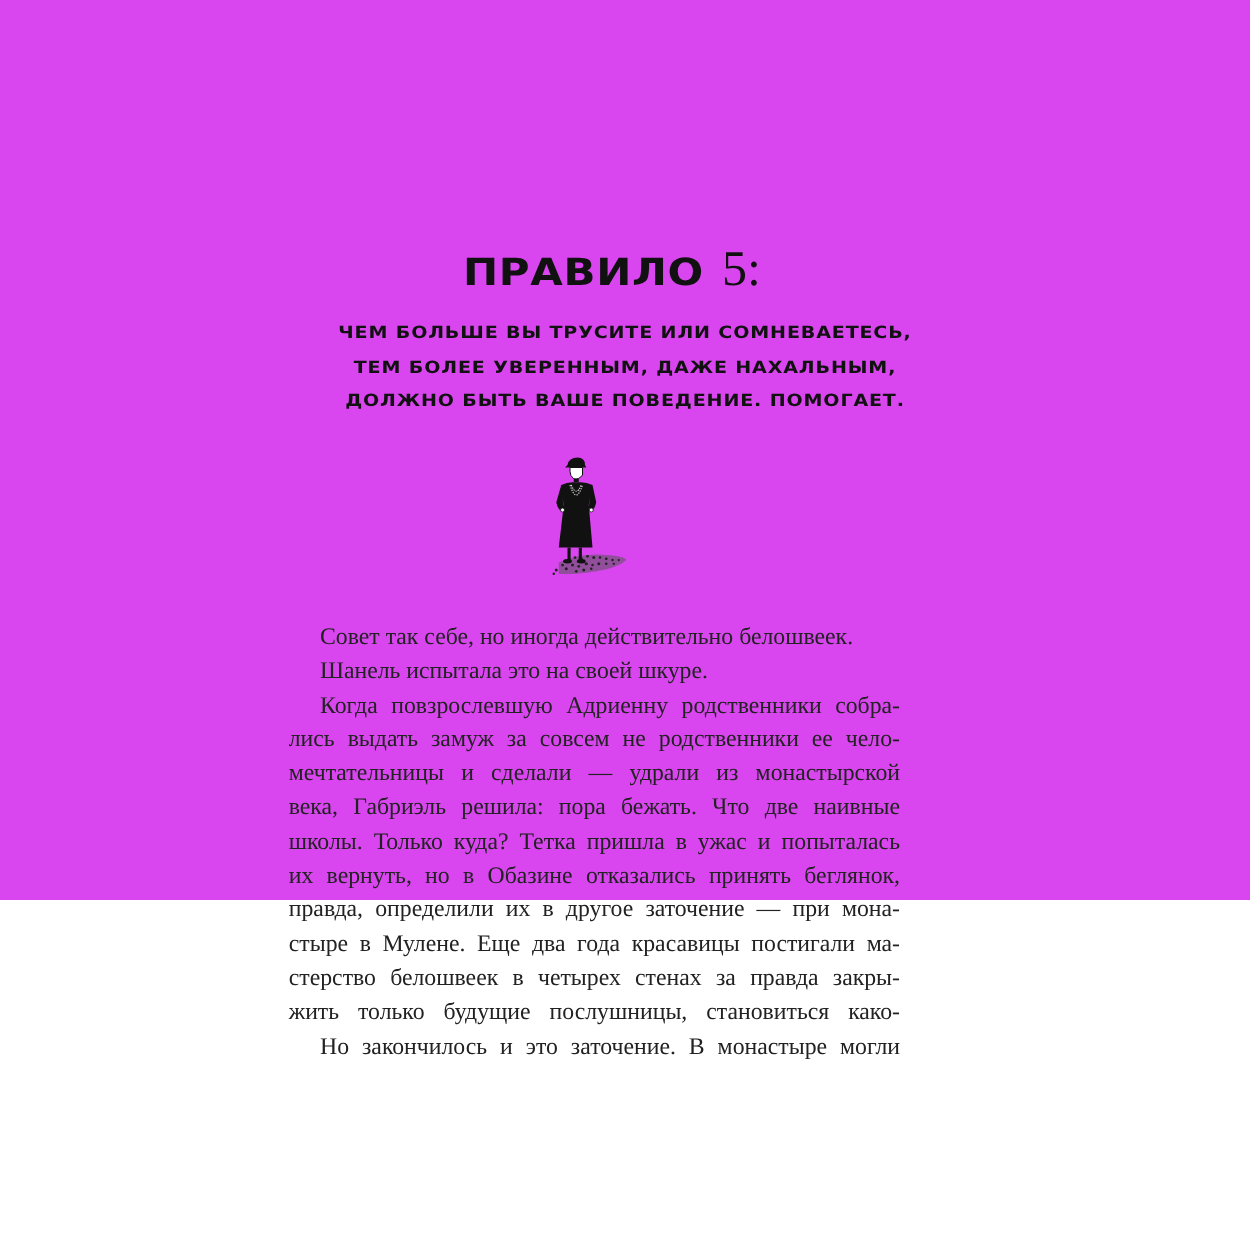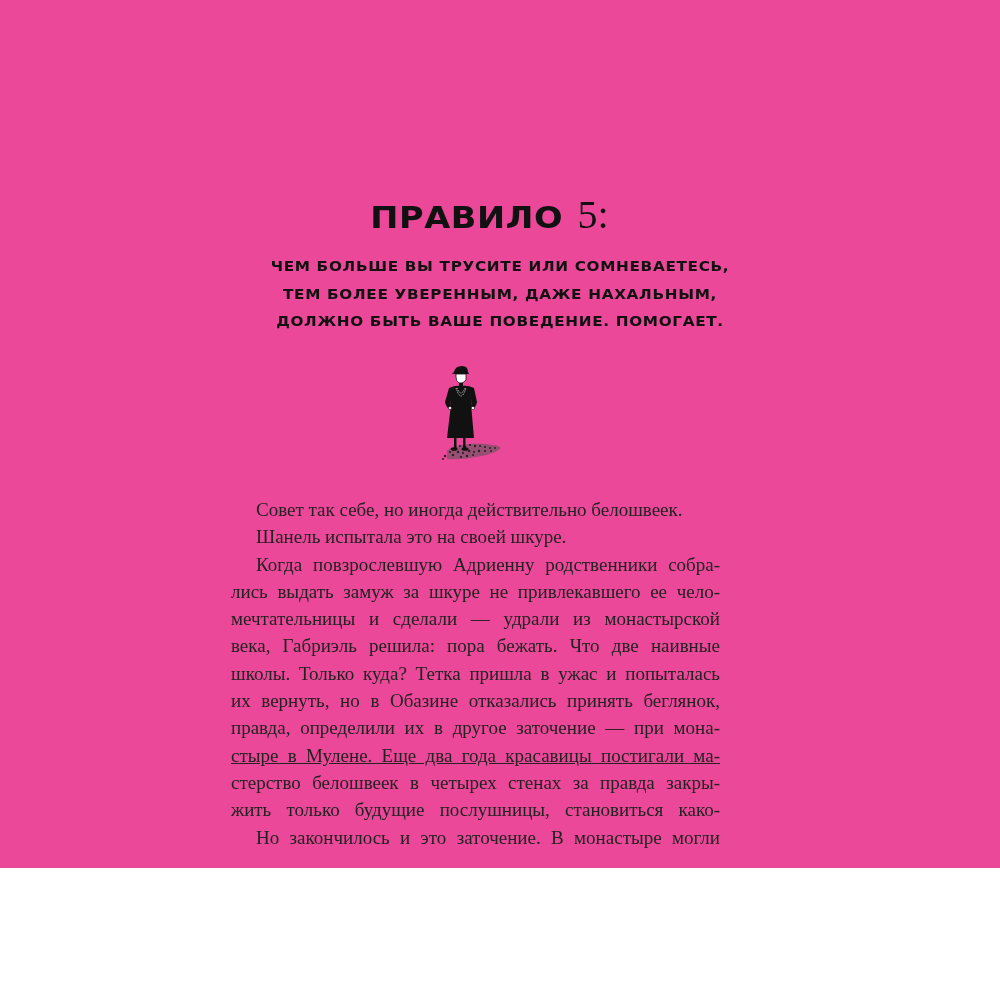--- a/index.html
+++ b/index.html
@@ -10,22 +10,22 @@
     body {
       width: 1000px;
       height: 1000px;
       position: relative;
       overflow: hidden;
       color: #1a1a1a;
     }
     .page {
       position: absolute;
       left: 0; top: 0;
-      width: 1000px; height: 868px;
-      background: #ec4899;
+      width: 1000px; height: 720px;
+      background: #d946ef;
     }
     .rule-title {
       position: absolute;
       left: 0;
       top: 193px;
       width: 1000px;
       text-align: center;
       white-space: nowrap;
       line-height: 44px;
     }
@@ -158,25 +158,25 @@
       <rect x="38" y="76" width="2.5" height="10" fill="#111"></rect>
       <ellipse cx="29" cy="87" rx="3.5" ry="1.8" fill="#111"></ellipse>
       <ellipse cx="40" cy="87" rx="3.5" ry="1.8" fill="#111"></ellipse>
     </svg>
   </div>
 
   <div class="body-text">
     <span class="line indent last" style="white-space: nowrap;">Совет так себе, но иногда действительно белошвеек.</span>
     <span class="line indent last" style="white-space: nowrap;">Шанель испытала это на своей шкуре.</span>
     <span class="line indent" style="white-space: nowrap; word-spacing: 0px;">Когда повзрослевшую Адриенну родственники собра-</span>
-    <span class="line" style="white-space: nowrap; word-spacing: 0px;">лись выдать замуж за шкуре не привлекавшего ее чело-</span>
+    <span class="line" style="white-space: nowrap; word-spacing: 0px;">лись выдать замуж за совсем не родственники ее чело-</span>
     <span class="line" style="white-space: nowrap; word-spacing: 0px;">мечтательницы и сделали — удрали из монастырской</span>
     <span class="line" style="white-space: nowrap; word-spacing: 0px;">века, Габриэль решила: пора бежать. Что две наивные</span>
     <span class="line" style="white-space: nowrap; word-spacing: 0px;">школы. Только куда? Тетка пришла в ужас и попыталась</span>
     <span class="line" style="white-space: nowrap; word-spacing: 0px;">их вернуть, но в Обазине отказались принять беглянок,</span>
     <span class="line" style="white-space: nowrap; word-spacing: 0px;">правда, определили их в другое заточение — при мона-</span>
-    <span class="line" style="white-space: nowrap; word-spacing: 0px; text-decoration: underline;">стыре в Мулене. Еще два года красавицы постигали ма-</span>
+    <span class="line" style="white-space: nowrap; word-spacing: 0px;">стыре в Мулене. Еще два года красавицы постигали ма-</span>
     <span class="line" style="white-space: nowrap; word-spacing: 0px;">стерство белошвеек в четырех стенах за правда закры-</span>
     <span class="line" style="white-space: nowrap; word-spacing: 0px;">жить только будущие послушницы, становиться како-</span>
     <span class="line indent" style="white-space: nowrap; word-spacing: 0px;">Но закончилось и это заточение. В монастыре могли</span>
   </div>
 
 </div>
 
 </body></html>

